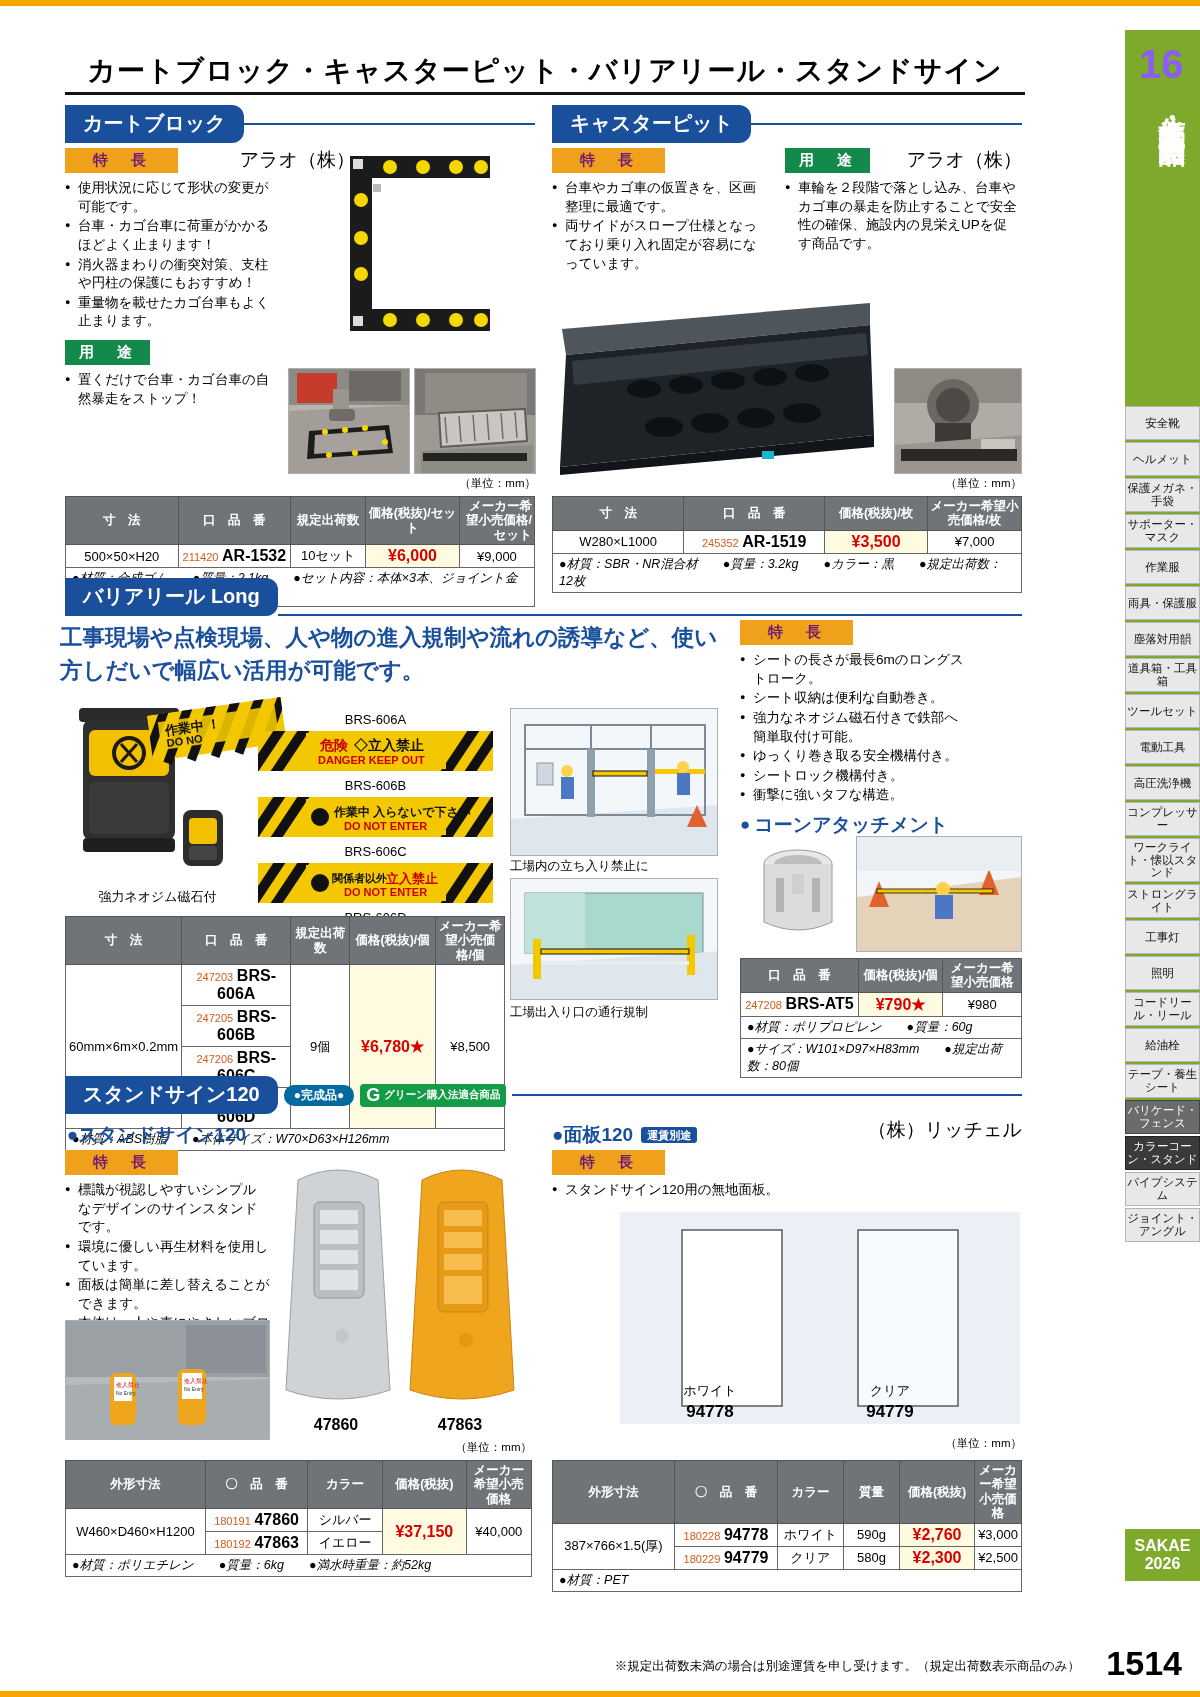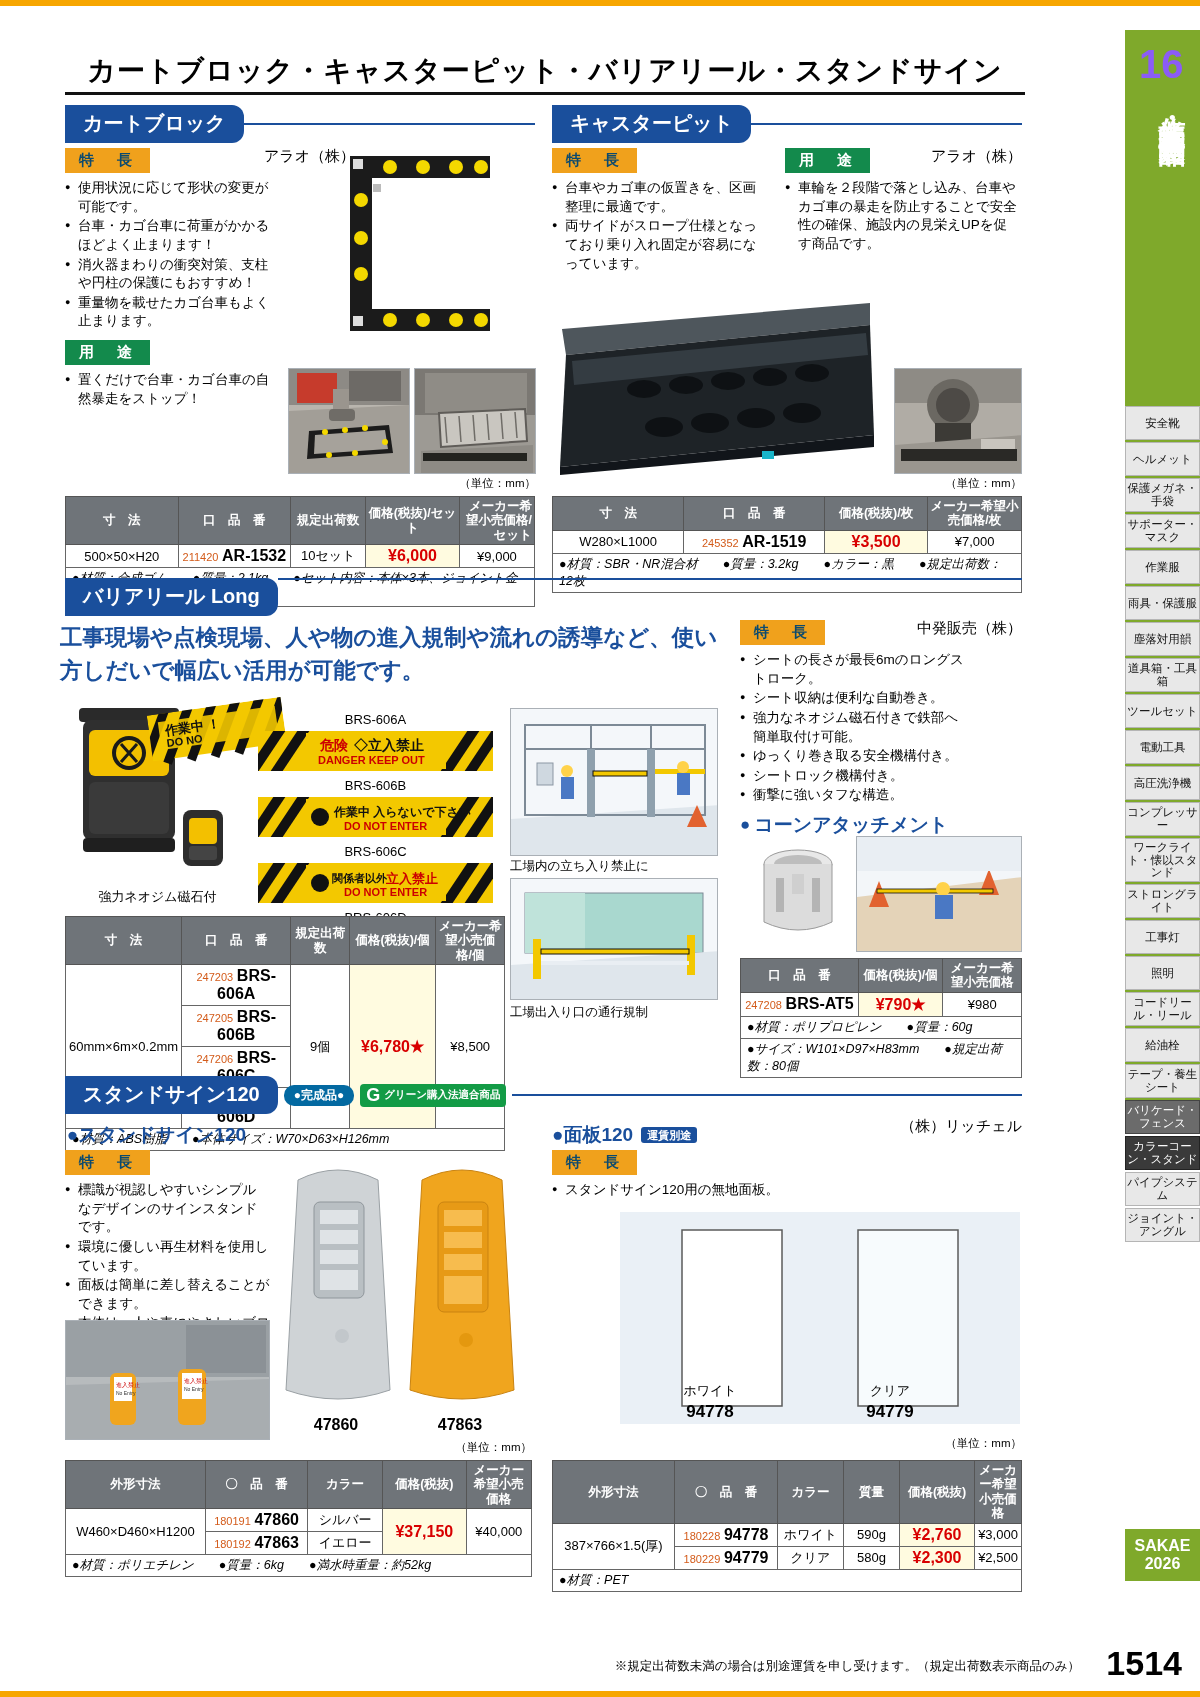--- a/index.html
+++ b/index.html
@@ -42,28 +42,28 @@
   .header-rule { position:absolute; left:65px; top:92px; width:960px; height:3px; background:#111; }
 
   
   .pill {
     background:#1a4f9c; color:#fff; font-weight:bold; font-size:20px;
     padding:5px 18px 6px 18px; display:inline-block;
     border-radius:0 12px 12px 0; position:relative;
   }
 
   .badge-feat {
-    background:#f0a11c; color:#0c4a6e; font-weight:bold; font-size:15px;
-    padding:3px 14px; display:inline-block; letter-spacing:4px;
+    background:#f0a11c; color:#701a75; font-weight:bold; font-size:15px;
+    padding:3px 28px; display:inline-block; letter-spacing:4px;
   }
   .badge-use {
     background:#138a4c; color:#fff; font-weight:bold; font-size:15px;
     padding:3px 14px; display:inline-block; letter-spacing:4px;
   }
-  .maker { font-size:15px; text-align:right; }
+  .maker { font-size:19px; text-align:right; }
 
   ul.bul { list-style:none; }
   ul.bul li { font-size:13.5px; line-height:1.38; padding-left:13px; position:relative; margin-bottom:1px;}
   ul.bul li:before { content:"●"; position:absolute; left:0; top:0; font-size:9px; line-height:1.9;}
 
   
   table.spec { border-collapse:collapse; width:100%; font-size:13px; }
   table.spec th {
     background:#6f7479; color:#fff; font-weight:bold; border:1px solid #555;
     padding:2px 2px; font-size:12.5px; text-align:center; line-height:1.15;
@@ -321,25 +321,24 @@
             <td><span class="code">245352</span> <span class="pnum">AR-1519</span></td>
             <td class="cellyel"><span class="price">¥3,500</span></td>
             <td>¥7,000</td>
           </tr>
         </tbody>
     </table>
     <div class="matline">●材質：SBR・NR混合材　　●質量：3.2kg　　●カラー：黒　　●規定出荷数：12枚</div>
   </div>
 
   <div style="position:absolute; left:65px; top:578px; width:957px;">
-    <div style="display:flex; align-items:flex-start;">
+    <div style="display:flex; align-items:flex-end;">
       <div class="pill">バリアリール Long</div>
       <div style="flex:1; height:2px; background:#1a4f9c;"></div>
     </div>
-    <div class="maker" style="margin-top:3px;">中発販売（株）</div>
   </div>
 
   <div style="position:absolute; left:60px; top:622px; width:660px; font-size:22.5px; font-weight:bold; color:#1a4f9c; line-height:1.45;">工事現場や点検現場、人や物の進入規制や流れの誘導など、使い方しだいで幅広い活用が可能です。</div>
 
   <div style="position:absolute; left:740px; top:620px; width:230px;">
     <div class="badge-feat">特　長</div>
     <ul class="bul" id="br-feats" style="margin-top:6px;">
         <li>シートの長さが最長6mのロングストローク。</li>
         <li>シート収納は便利な自動巻き。</li>
         <li>強力なネオジム磁石付きで鉄部へ簡単取付け可能。</li>

